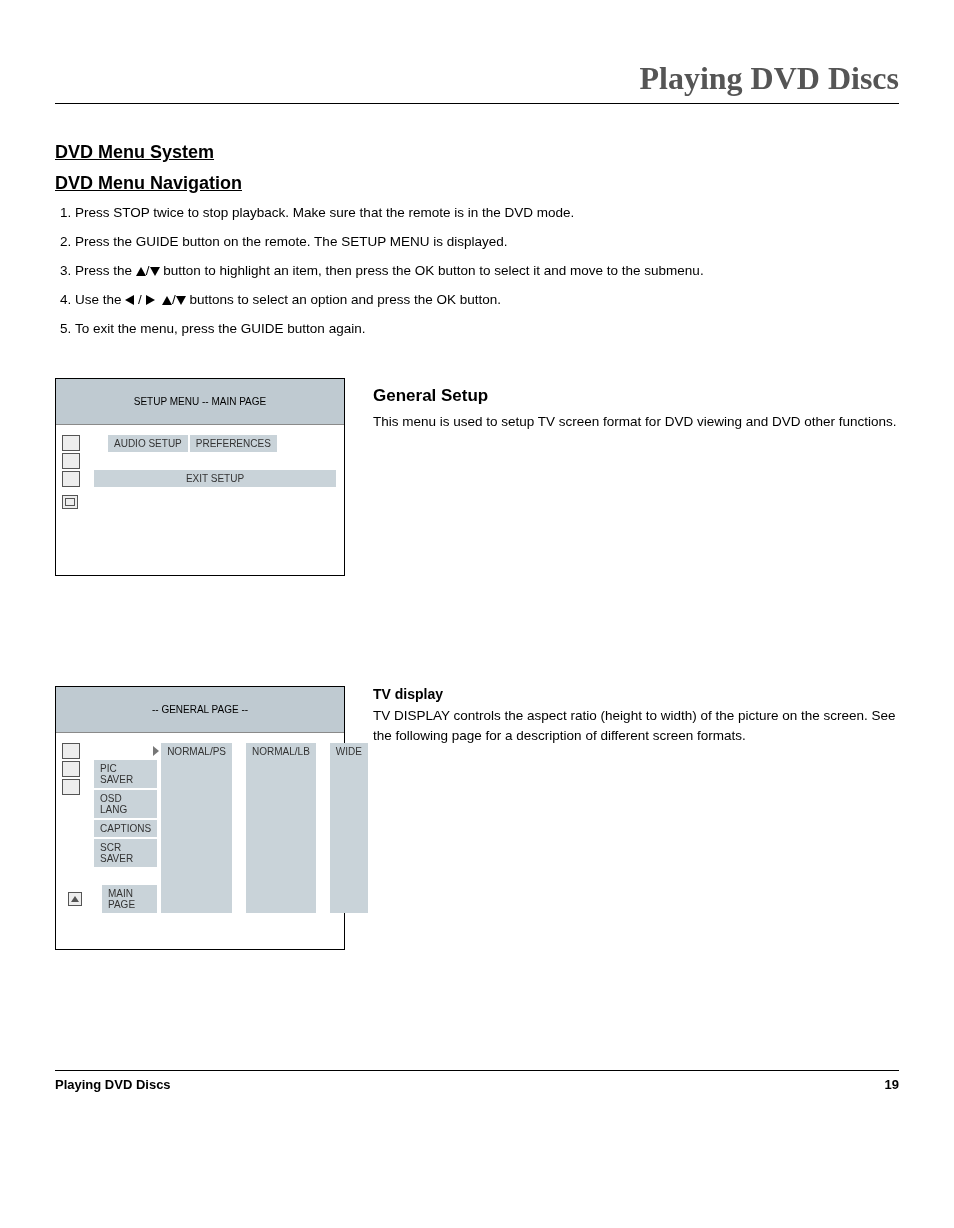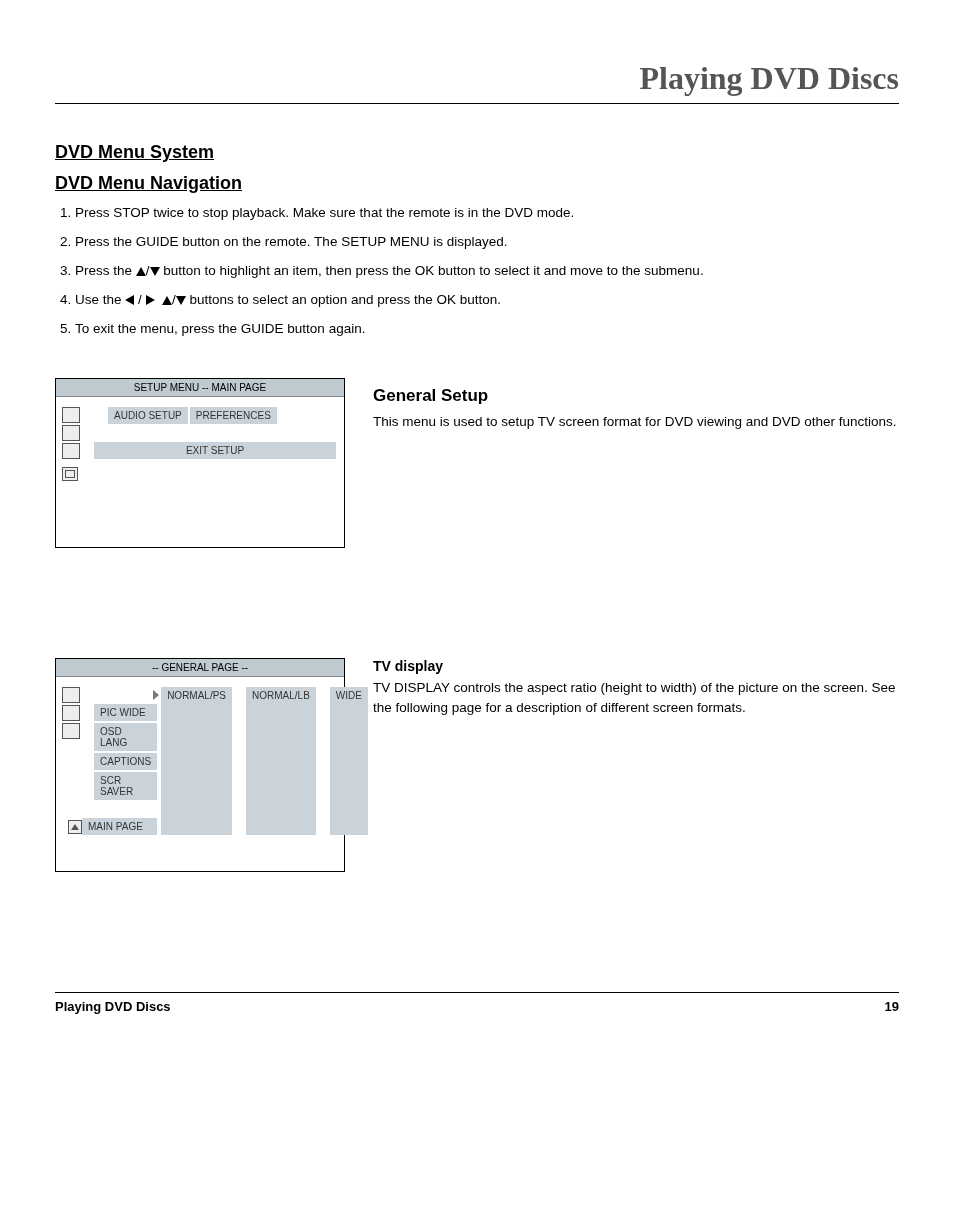--- a/index.html
+++ b/index.html
@@ -71,21 +71,21 @@
   .menu-box {
     width: 290px;
     border: 1px solid #000;
     background: #fff;
     flex-shrink: 0;
   }
   .menu-title {
     background: #bfcad1;
     font-size: 10px;
     text-align: center;
-    padding: 3px 0;
+    padding: 17px 0;
     border-bottom: 1px solid #8a8a8a;
   }
   .menu-body {
     padding: 10px 8px 50px 8px;
     position: relative;
     min-height: 150px;
   }
   .menu-body.small { min-height: 140px; padding-bottom: 36px; }
 
   .icon-col {
@@ -218,26 +218,26 @@
       <div class="menu-title">-- GENERAL PAGE --</div>
       <div class="menu-body small">
         <div class="icon-col">
           <div class="mi"></div>
           <div class="mi"></div>
           <div class="mi"></div>
         </div>
         <div class="two-col-items">
           <div class="colA">
             <div class="menu-item selected" style="visibility:hidden;height:15px;"></div>
-            <div class="menu-item">PIC WIDE</div>
+            <div class="menu-item">PIC SAVER</div>
             <div class="menu-item">OSD LANG</div>
             <div class="menu-item">CAPTIONS</div>
             <div class="menu-item">SCR SAVER</div>
             <div style="height:14px;"></div>
-            <div style="display:flex;align-items:center;gap:0;margin-left:-26px;">
+            <div style="display:flex;align-items:center;gap:20px;margin-left:-26px;">
               <div class="up-arrow-icon"></div>
               <div class="menu-item" style="flex:1;">MAIN PAGE</div>
             </div>
           </div>
           <div class="colB">
             <div class="pointer-tri"></div>
             <div class="menu-item">NORMAL/PS</div>
             <div class="menu-item">NORMAL/LB</div>
             <div class="menu-item">WIDE</div>
           </div>

